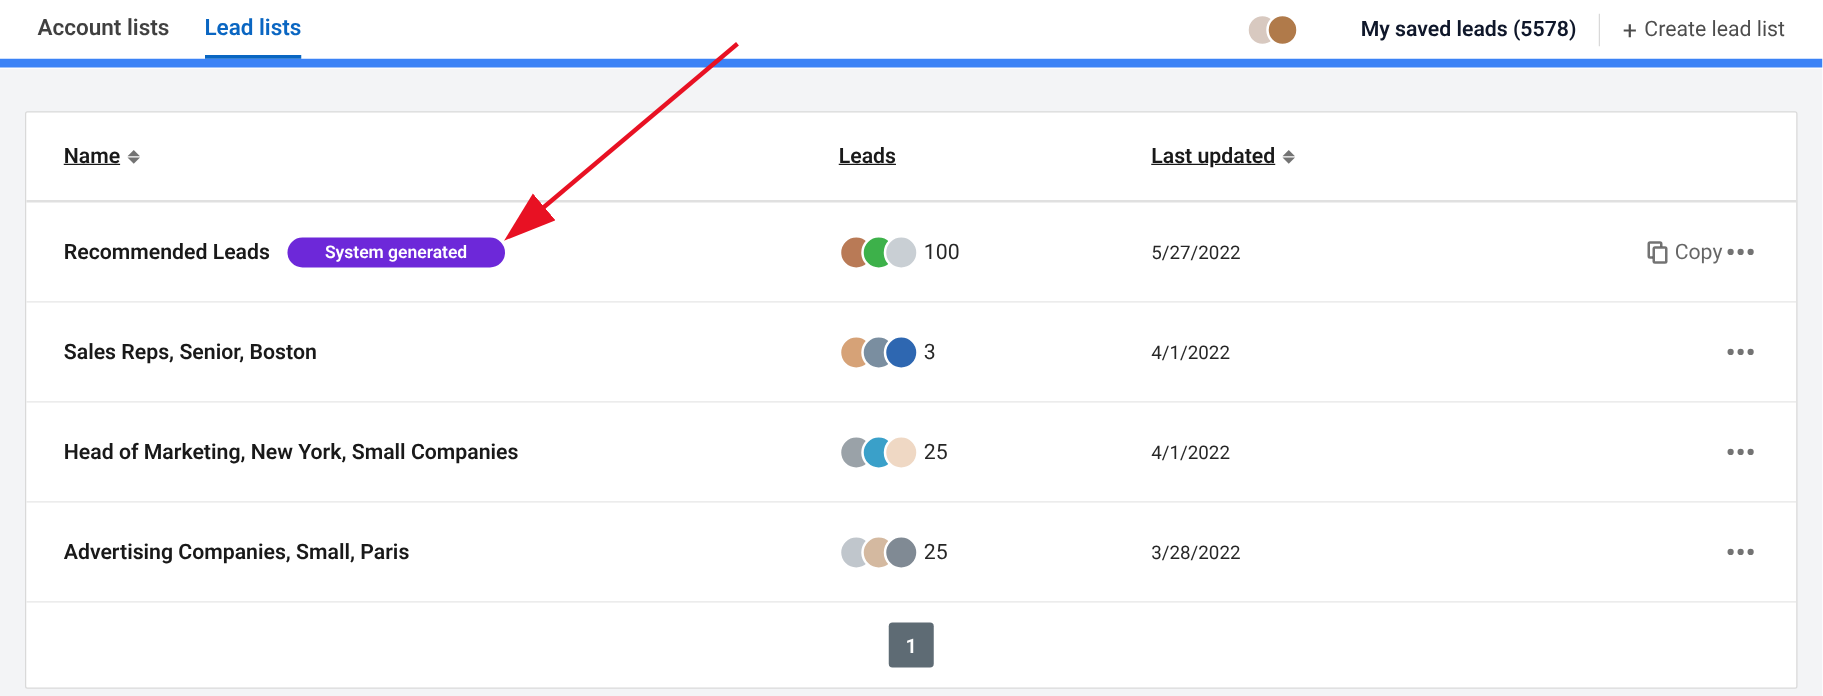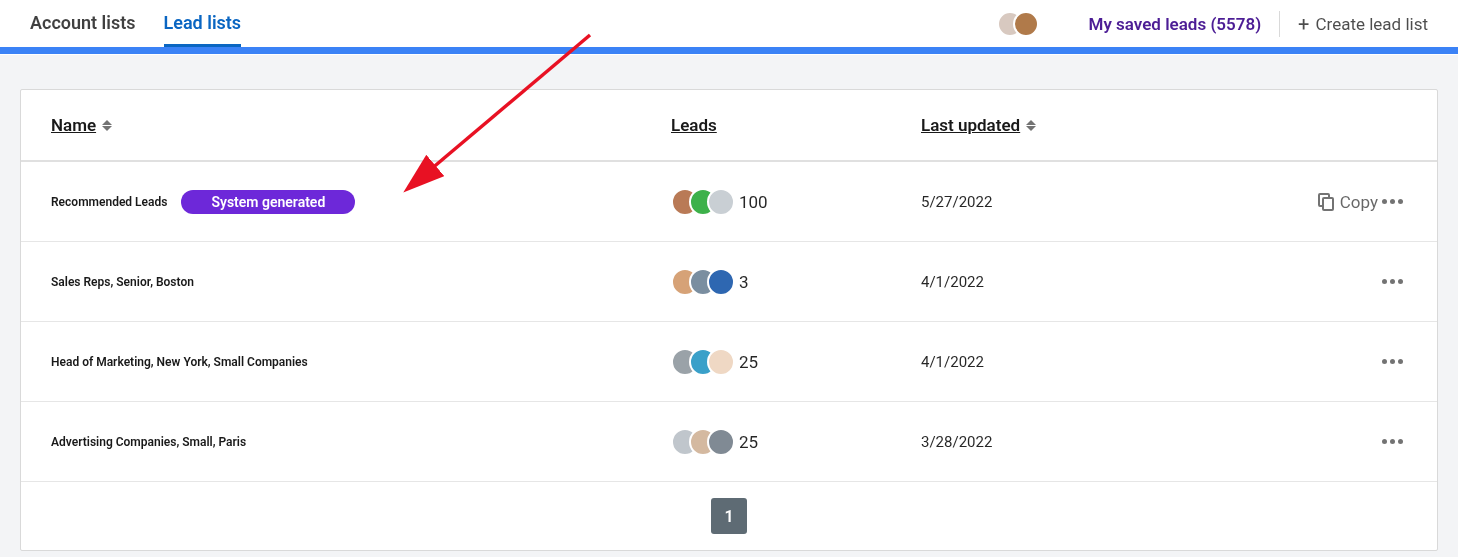--- a/index.html
+++ b/index.html
@@ -28,42 +28,42 @@
   .tab.active { color: #0a66c2; border-bottom-color: #0a66c2; }
   .topbar .spacer { flex: 1; }
   .top-right { display: flex; align-items: center; gap: 18px; }
   .avatar-stack { display: flex; }
   .avatar-stack .av { margin-left: -10px; }
   .avatar-stack .av:first-child { margin-left: 0; }
   .av {
     width: 26px; height: 26px; border-radius: 50%; border: 2px solid #fff;
     display: inline-block; background: #ccc;
   }
-  .saved-link { color: #4c1d95; font-weight: 600; font-size: 17px; cursor: pointer; margin-left: 32px; }
+  .saved-link { color: #0f172a; font-weight: 600; font-size: 17px; cursor: pointer; margin-left: 32px; }
   .vsep { width: 1px; height: 26px; background: #d9d9d9; }
   .create-btn { display: flex; align-items: center; gap: 6px; color: rgba(0,0,0,0.7); font-size: 17px; cursor: pointer; }
   .plus-ic { font-size: 20px; line-height: 1; color: rgba(0,0,0,0.7); }
 
   .content-wrap { padding: 34px 20px 20px 20px; background: #f3f4f6; margin-top: 1px; }
   .panel { background: #fff; border: 1px solid #d9d9d9; border-radius: 2px; overflow: hidden; }
 
   .thead { display: grid; grid-template-columns: 620px 250px 1fr 160px; align-items: center; padding: 0 30px; height: 72px; border-bottom: 2px solid #e0e0e0; text-decoration: underline; }
   .th { font-size: 17px; font-weight: 600; color: rgba(0,0,0,0.9); display: flex; align-items: center; gap: 6px; }
   .sort-ic { width: 14px; height: 14px; display: inline-flex; flex-direction: column; justify-content: center; gap: 1px; }
   .sort-ic .tri {
     width: 0; height: 0;
     border-left: 5px solid transparent;
     border-right: 5px solid transparent;
   }
   .sort-ic .up { border-bottom: 5px solid rgba(0,0,0,0.55); }
   .sort-ic .down { border-top: 5px solid rgba(0,0,0,0.55); }
 
   .row { display: grid; grid-template-columns: 620px 250px 1fr 160px; align-items: center; padding: 0 30px; height: 80px; border-bottom: 1px solid #e6e6e6; }
   .namecell { display: flex; align-items: center; gap: 14px; }
-  .listname { font-size: 12px; font-weight: 600; color: rgba(0,0,0,0.9); }
+  .listname { font-size: 17px; font-weight: 600; color: rgba(0,0,0,0.9); }
   .badge { background: #6d28d9; color: #fff; font-size: 14px; font-weight: 600; padding: 4px 30px; border-radius: 14px; }
   .leadcell { display: flex; align-items: center; gap: 4px; }
   .avgroup { display: flex; }
   .avgroup .sm { margin-left: -10px; }
   .avgroup .sm:first-child { margin-left: 0; }
   .sm { width: 28px; height: 28px; border-radius: 50%; border: 2px solid #fff; background: #aaa; }
   .leadcount { font-size: 17px; color: rgba(0,0,0,0.85); }
   .datecell { font-size: 15px; color: rgba(0,0,0,0.85); }
   .actcell { display: flex; align-items: center; justify-content: flex-end; }
   .copy-btn { display: flex; align-items: center; gap: 6px; color: rgba(0,0,0,0.6); font-size: 17px; cursor: pointer; }

